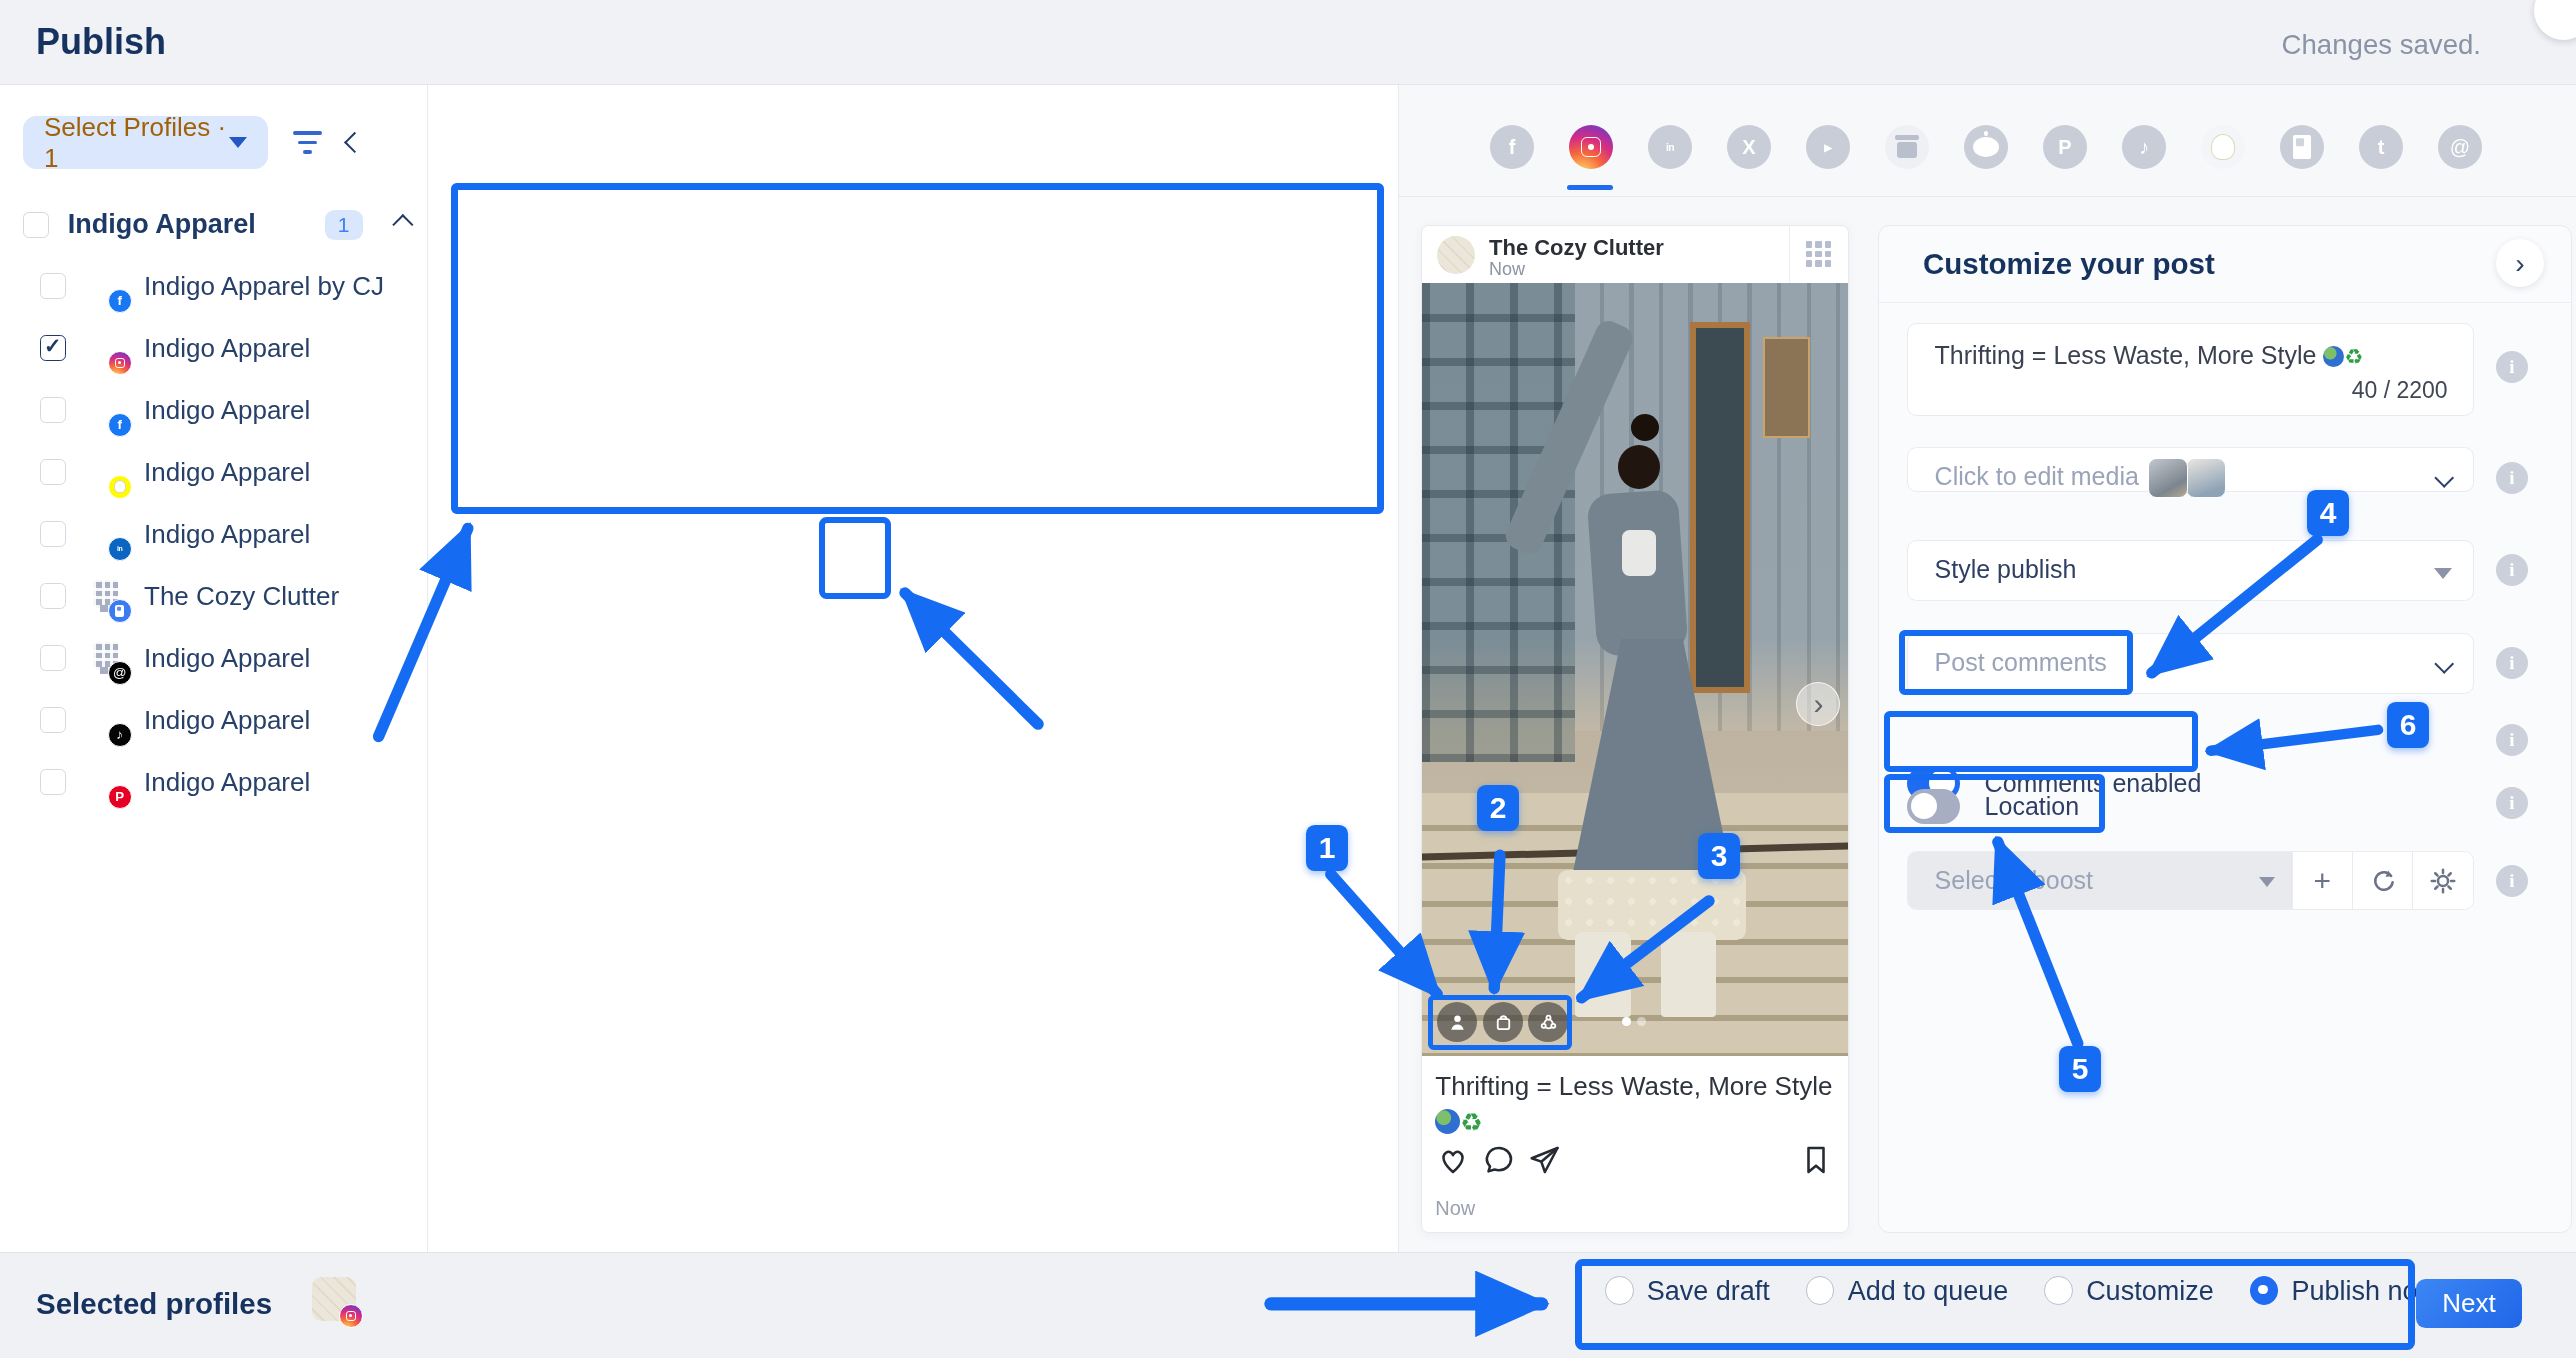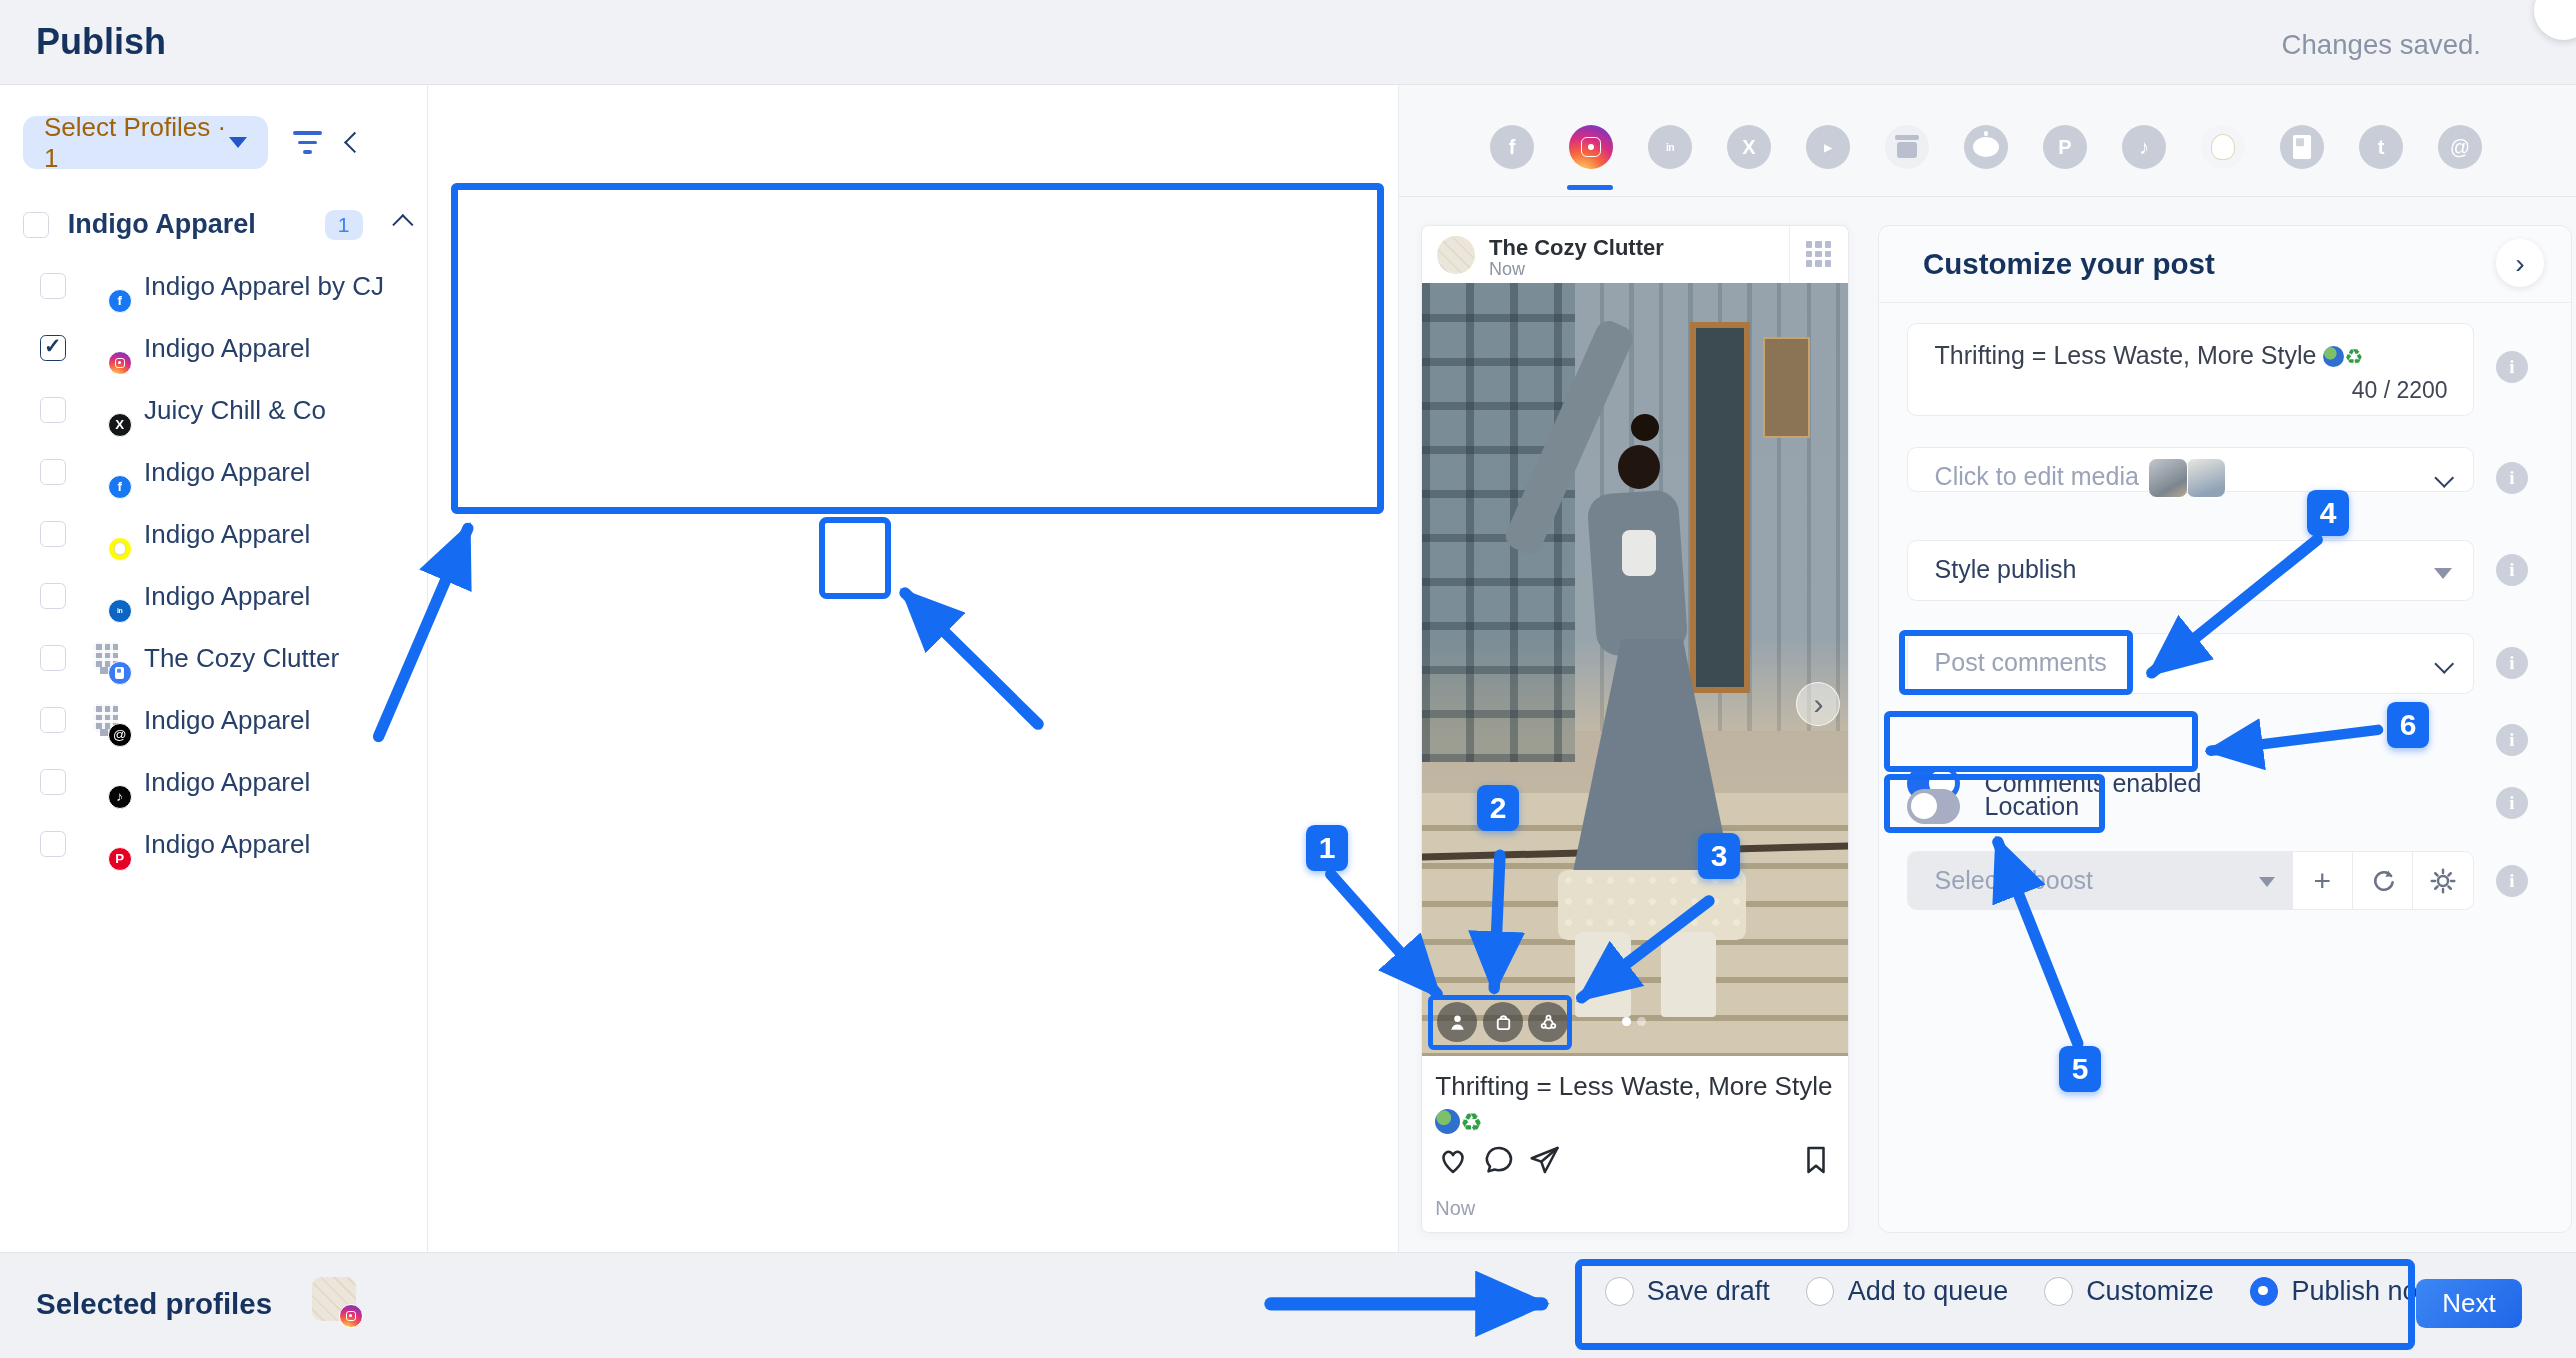--- a/index.html
+++ b/index.html
@@ -199,21 +199,21 @@
   .boost-caret{position:absolute;right:17px;top:25px;width:0;height:0;border-left:8.6px solid transparent;border-right:8.6px solid transparent;border-top:10.5px solid #8c93a8;}
   .boost-btn{flex:1;display:flex;align-items:center;justify-content:center;border-left:1px solid #e9ebf1;background:#fff;cursor:pointer;font-size:30px;color:#6b7386;}
   .boost-btn svg{stroke:#6b7386;fill:none;stroke-width:2;stroke-linecap:round;}
   .cz-info{position:absolute;left:617px;}
 
   
   .ftr{position:absolute;left:0;top:1252px;width:2576px;height:106px;background:#f0f1f5;border-top:1px solid #e2e4ea;z-index:10;}
   .ftr-label{position:absolute;left:36px;top:34px;font-size:29.5px;font-weight:700;color:#16335f;}
   .ftr-avatar{position:absolute;left:312px;top:24px;width:44px;height:44px;border-radius:9.5px;background:repeating-linear-gradient(45deg,#ece6da 0 7.6px,#e2dbcc 7.6px 9.5px),#e9e3d7;}
   .radio-group{position:absolute;left:1605px;top:1276px;display:flex;align-items:center;gap:36px;z-index:12;}
-  .radio{display:flex;align-items:center;gap:13.3px;cursor:pointer;}
+  .radio{display:flex;align-items:flex-start;gap:13.3px;cursor:pointer;}
   .radio .ring{width:28.5px;height:28.5px;border-radius:50%;border:1.9px solid #b9bfce;background:#fff;box-sizing:border-box;position:relative;}
   .radio[data-selected="true"] .ring{border:1.9px solid #1f6bf2;background:#1f6bf2;}
   .radio[data-selected="true"] .ring::after{content:"";position:absolute;left:7.6px;top:7.6px;width:9.5px;height:9.5px;border-radius:50%;background:#fff;}
   .radio .lbl{font-size:27px;color:#1d3a66;}
   .next-btn{position:absolute;left:2416px;top:1279px;width:106px;height:49px;border-radius:9.5px;background:linear-gradient(135deg,#3c87f4,#1f66e8);color:#fff;font-size:26px;display:flex;align-items:center;justify-content:center;cursor:pointer;z-index:12;}
 
   
   .anno{position:absolute;inset:0;z-index:50;pointer-events:none;}
   .anno-rect{position:absolute;border:6.7px solid #156cf2;border-radius:5.7px;box-sizing:border-box;}
   .anno-badge{position:absolute;width:42px;height:46px;border-radius:8.6px;background:#156cf2;color:#fff;font-size:30px;font-weight:700;display:flex;align-items:center;justify-content:center;box-shadow:0 2.9px 7.6px rgba(21,108,242,.4);}
@@ -252,25 +252,20 @@
     <div class="profiles">
       <div class="p-row">
         <span class="cb" data-checked="false"></span>
         <span class="avatar-wrap"><span class="avatar" data-avatar="woman"></span><span class="nb" data-network="facebook"></span></span>
         <span class="p-name">Indigo Apparel by CJ</span>
       </div>
       <div class="p-row">
         <span class="cb" data-checked="true"></span>
         <span class="avatar-wrap"><span class="avatar" data-avatar="beige"></span><span class="nb" data-network="instagram"></span></span>
         <span class="p-name">Indigo Apparel</span>
-      </div>
-      <div class="p-row">
-        <span class="cb" data-checked="false"></span>
-        <span class="avatar-wrap"><span class="avatar" data-avatar="shoes"></span><span class="nb" data-network="x"></span></span>
-        <span class="p-name">Juicy Chill &amp; Co</span>
       </div>
       <div class="p-row">
         <span class="cb" data-checked="false"></span>
         <span class="avatar-wrap"><span class="avatar" data-avatar="shoes"></span><span class="nb" data-network="facebook"></span></span>
         <span class="p-name">Indigo Apparel</span>
       </div>
       <div class="p-row">
         <span class="cb" data-checked="false"></span>
         <span class="avatar-wrap"><span class="avatar" data-avatar="beige"></span><span class="nb" data-network="snapchat"></span></span>
         <span class="p-name">Indigo Apparel</span>

